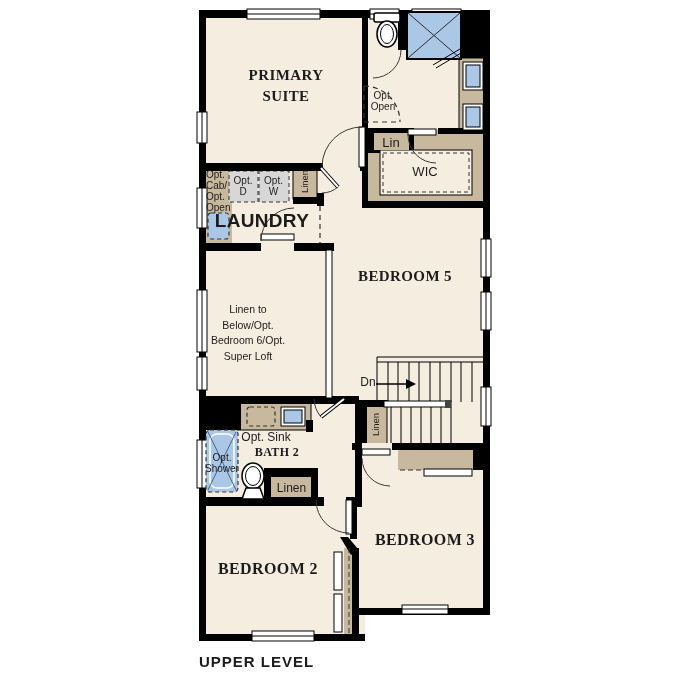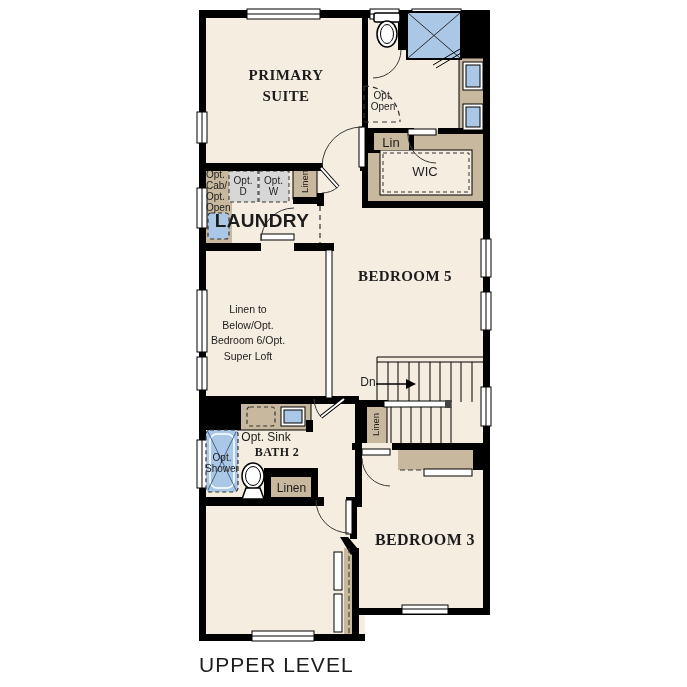--- a/index.html
+++ b/index.html
@@ -9,21 +9,21 @@
   .lbl{position:absolute;text-align:center;line-height:1.15;color:#1c1c1c;white-space:nowrap;}
   .room{font-weight:bold;letter-spacing:.4px;font-family:Liberation Serif, serif;}
   .fs15{font-size:15px;line-height:21px;}
   .fs14{font-size:16px;}
   .fs13{font-size:12px;}
   .fs11{font-size:13px;}
   .fs10{font-size:12px;}
   .fs9{font-size:10px;line-height:11px;}
   .small{font-size:10.5px;line-height:15.5px;font-weight:normal;}
   .vert{transform:rotate(-90deg);transform-origin:center center;font-size:9.5px;}
-  .title{font-size:21px;font-weight:normal;letter-spacing:1px;}
+  .title{font-size:15px;font-weight:bold;letter-spacing:1px;}
   .laund{font-size:19px;font-weight:bold;letter-spacing:.3px;}
   .wrap{white-space:normal;}
 </style>
 </head>
 <body>
 
 <div id="stage">
 
 <svg id="plan-svg" width="687" height="687" viewBox="0 0 687 687">
 
@@ -274,18 +274,19 @@
 
 <div class="lbl room fs13" style="left:237px;top:446px;width:80px;">BATH 2</div>
 
 <div class="lbl fs9" style="left:201px;top:452px;width:42px;">
   <div>Opt.</div>
   <div>Shower</div>
 </div>
 
 <div class="lbl fs10" style="left:271px;top:482px;width:41px;">Linen</div>
 
+<div class="lbl room fs14" style="left:208px;top:560px;width:120px;">BEDROOM 2</div>
 
 <div class="lbl room fs14" style="left:365px;top:531px;width:120px;">BEDROOM 3</div>
 
 <div class="lbl title" style="left:199px;top:653px;width:200px;text-align:left;">UPPER LEVEL</div>
 
 </div>
 
 </body></html>

